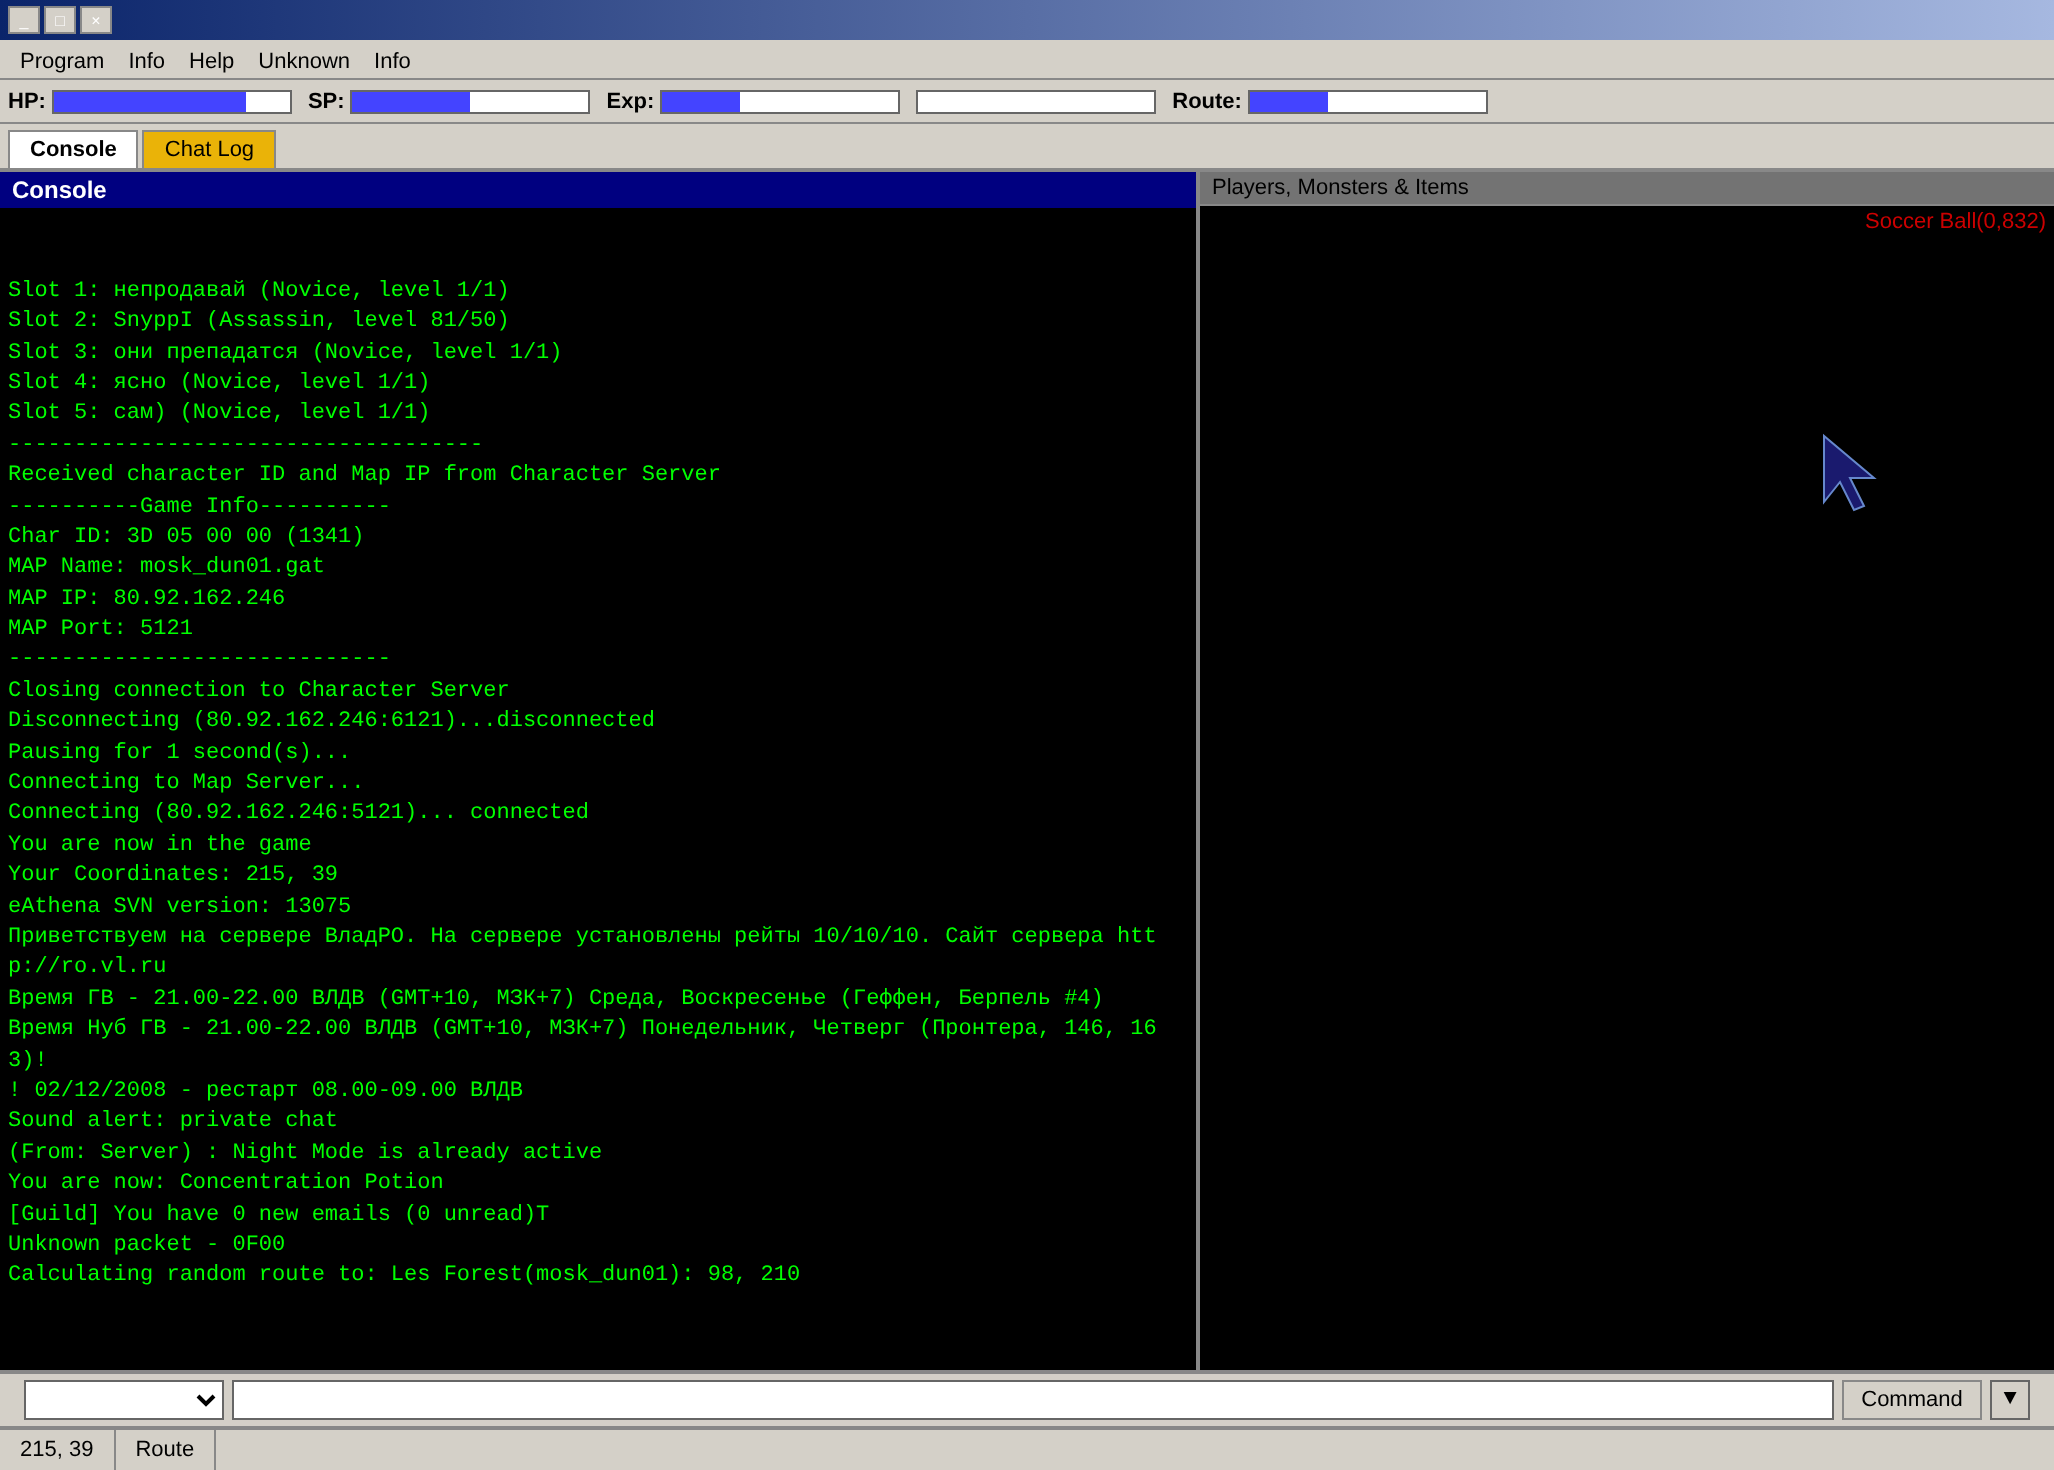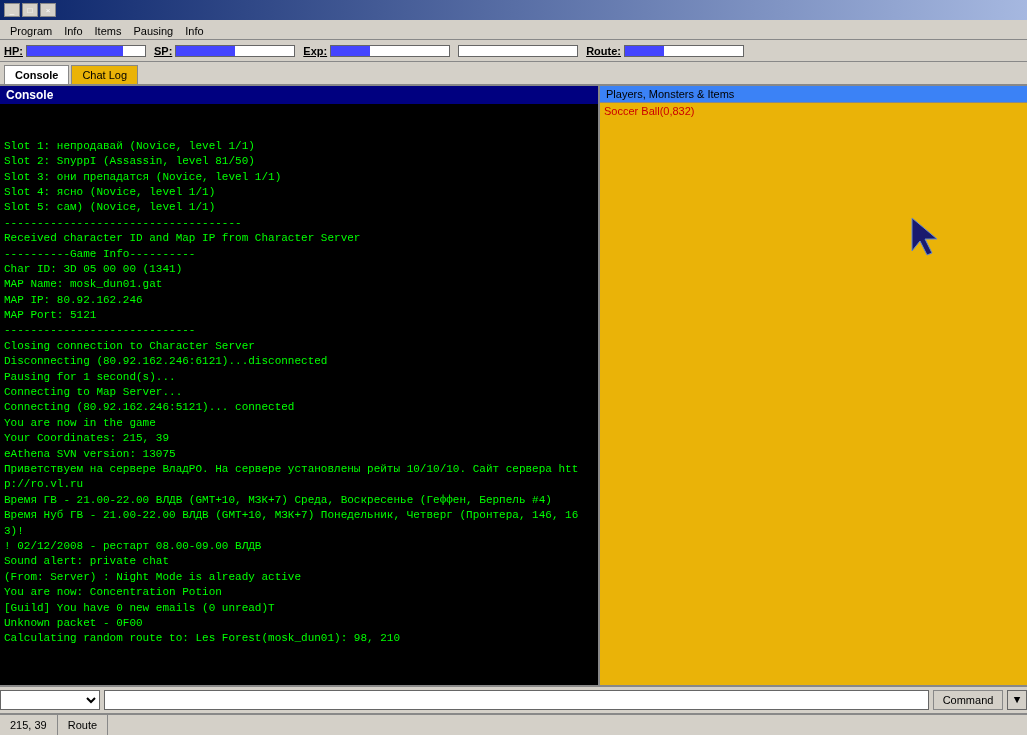--- a/index.html
+++ b/index.html
@@ -59,21 +59,20 @@
       padding: 2px 4px;
       gap: 8px;
       border-bottom: 1px solid #888;
       font-family: Arial, sans-serif;
       font-size: 11px;
     }
     .stat-group {
       display: flex;
       align-items: center;
       gap: 3px;
-      text-decoration: underline;
     }
     .stat-label { font-weight: bold; }
     .stat-bar-container {
       width: 120px;
       height: 12px;
       border: 1px solid #666;
       background: #fff;
     }
     .stat-bar-hp {
       height: 100%;
@@ -167,46 +166,47 @@
     }
     .console-line { color: #00ff00; }
 
     
     #right-panel {
       flex: 1;
       display: flex;
       flex-direction: column;
     }
     #right-header {
-      background: #3b82f6;
+      background: #737373;
       padding: 2px 6px;
       font-family: Arial, sans-serif;
       font-size: 11px;
       border-bottom: 1px solid #888;
     }
     #right-content {
       flex: 1;
-      background: #eab308;
+      background: #000000;
       position: relative;
       overflow: hidden;
+      text-align: right;
     }
     .item-label {
       color: #cc0000;
       font-family: Arial, sans-serif;
       font-size: 11px;
       padding: 2px 4px;
     }
 
     
     #bottom-bar {
       background: #d4d0c8;
       height: 28px;
       display: flex;
       align-items: center;
-      padding: 2px 0;
+      padding: 2px 12px;
       border-top: 2px solid #888;
       gap: 4px;
     }
     #command-dropdown-left {
       width: 100px;
       height: 20px;
       border: 1px solid #666;
       background: white;
       font-family: Arial, sans-serif;
       font-size: 11px;
@@ -272,22 +272,22 @@
   <div id="title-bar-buttons">
     <div class="title-btn">_</div>
     <div class="title-btn">□</div>
     <div class="title-btn">×</div>
   </div>
 </div>
 
 <div id="menu-bar">
   <span class="menu-item">Program</span>
   <span class="menu-item">Info</span>
-  <span class="menu-item">Items</span>
-  <span class="menu-item">Pausing</span>
+  <span class="menu-item">Help</span>
+  <span class="menu-item">Unknown</span>
   <span class="menu-item">Info</span>
 </div>
 
 <div id="stats-bar">
   <div class="stat-group">
     <span class="stat-label">HP:</span>
     <div class="stat-bar-container">
       <div class="stat-bar-hp"></div>
     </div>
   </div>

